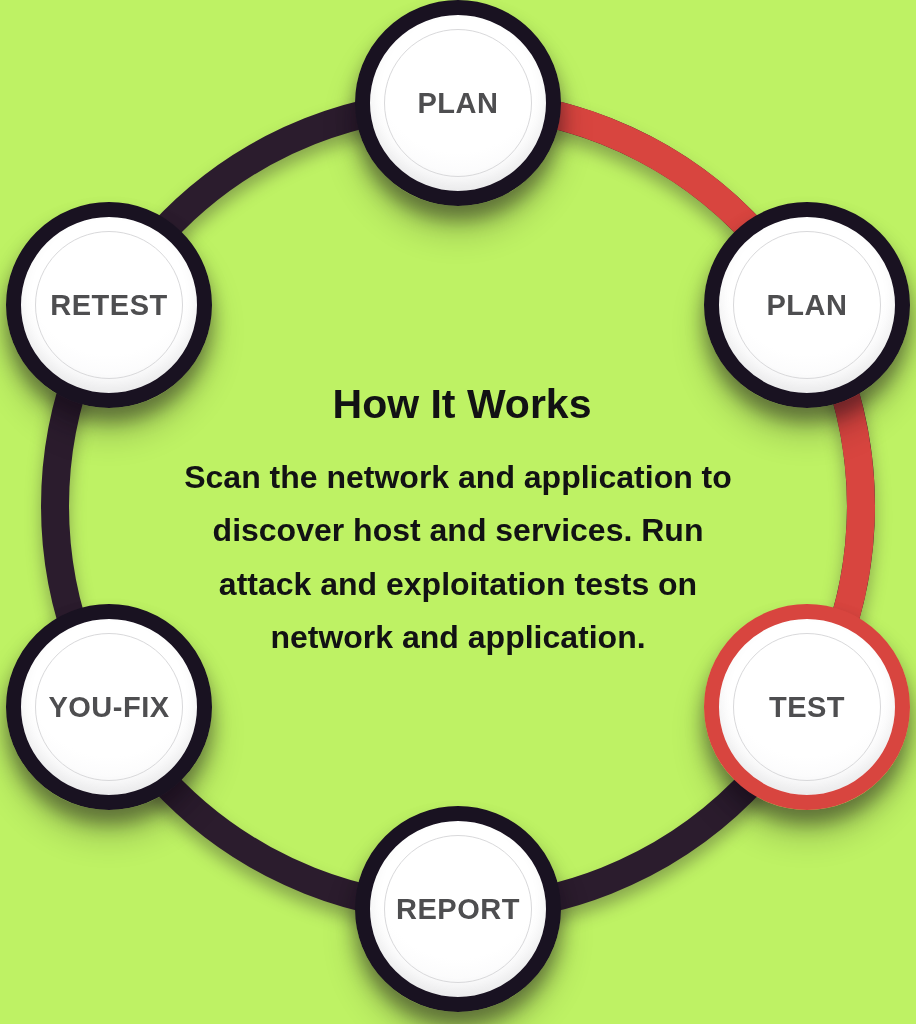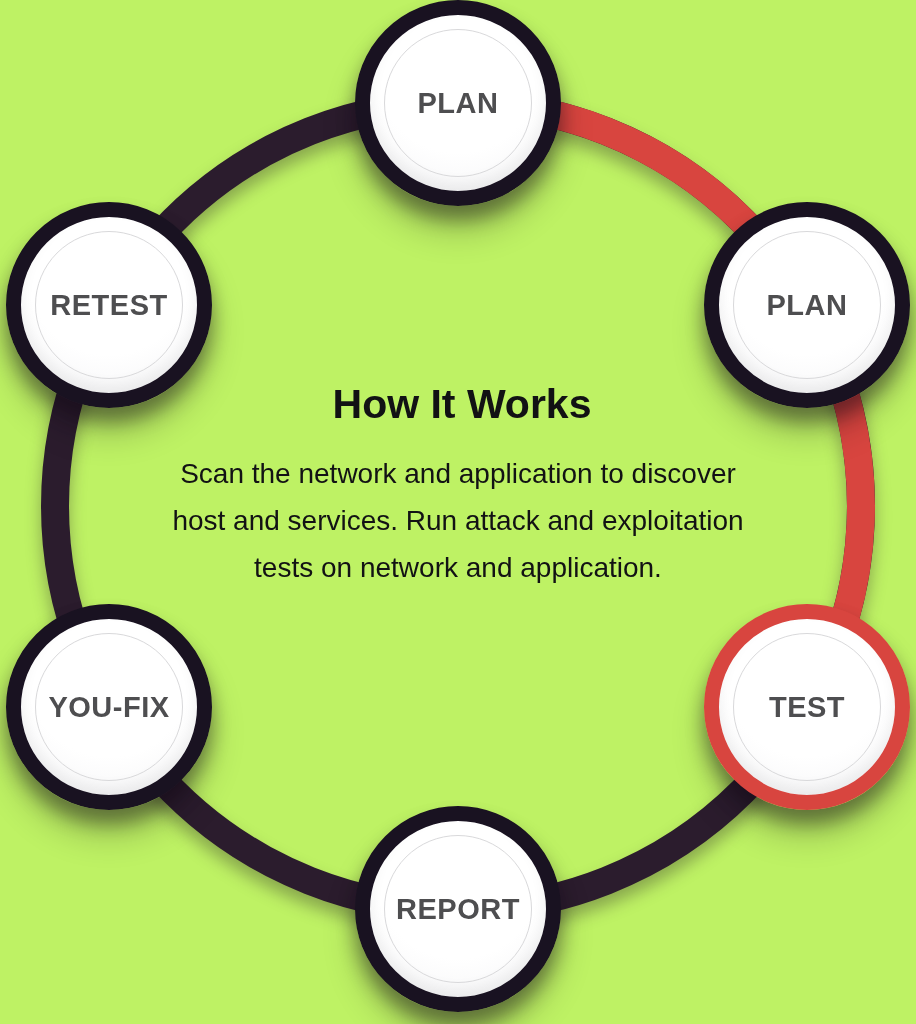--- a/index.html
+++ b/index.html
@@ -76,23 +76,23 @@
     margin: 0 0 26px 8px;
     font-size: 41px;
     line-height: 1.0;
     font-weight: 700;
     color: var(--text-dark, #121214);
     letter-spacing: 0;
   }
   .center-copy p {
     margin: 0 auto;
     max-width: 575px;
-    font-size: 28px;
+    font-size: 32px;
     line-height: 1.67;
-    font-weight: 400;
+    font-weight: 700;
     color: var(--text-dark, #17181a);
   }
 </style>
 </head>
 <body>
 
 <div class="stage">
 
   <svg class="ring" viewBox="0 0 916 1024" width="916" height="1024" aria-hidden="true">
     <circle class="ring-dark" cx="458" cy="506" r="403" fill="none" stroke-width="28"></circle>

